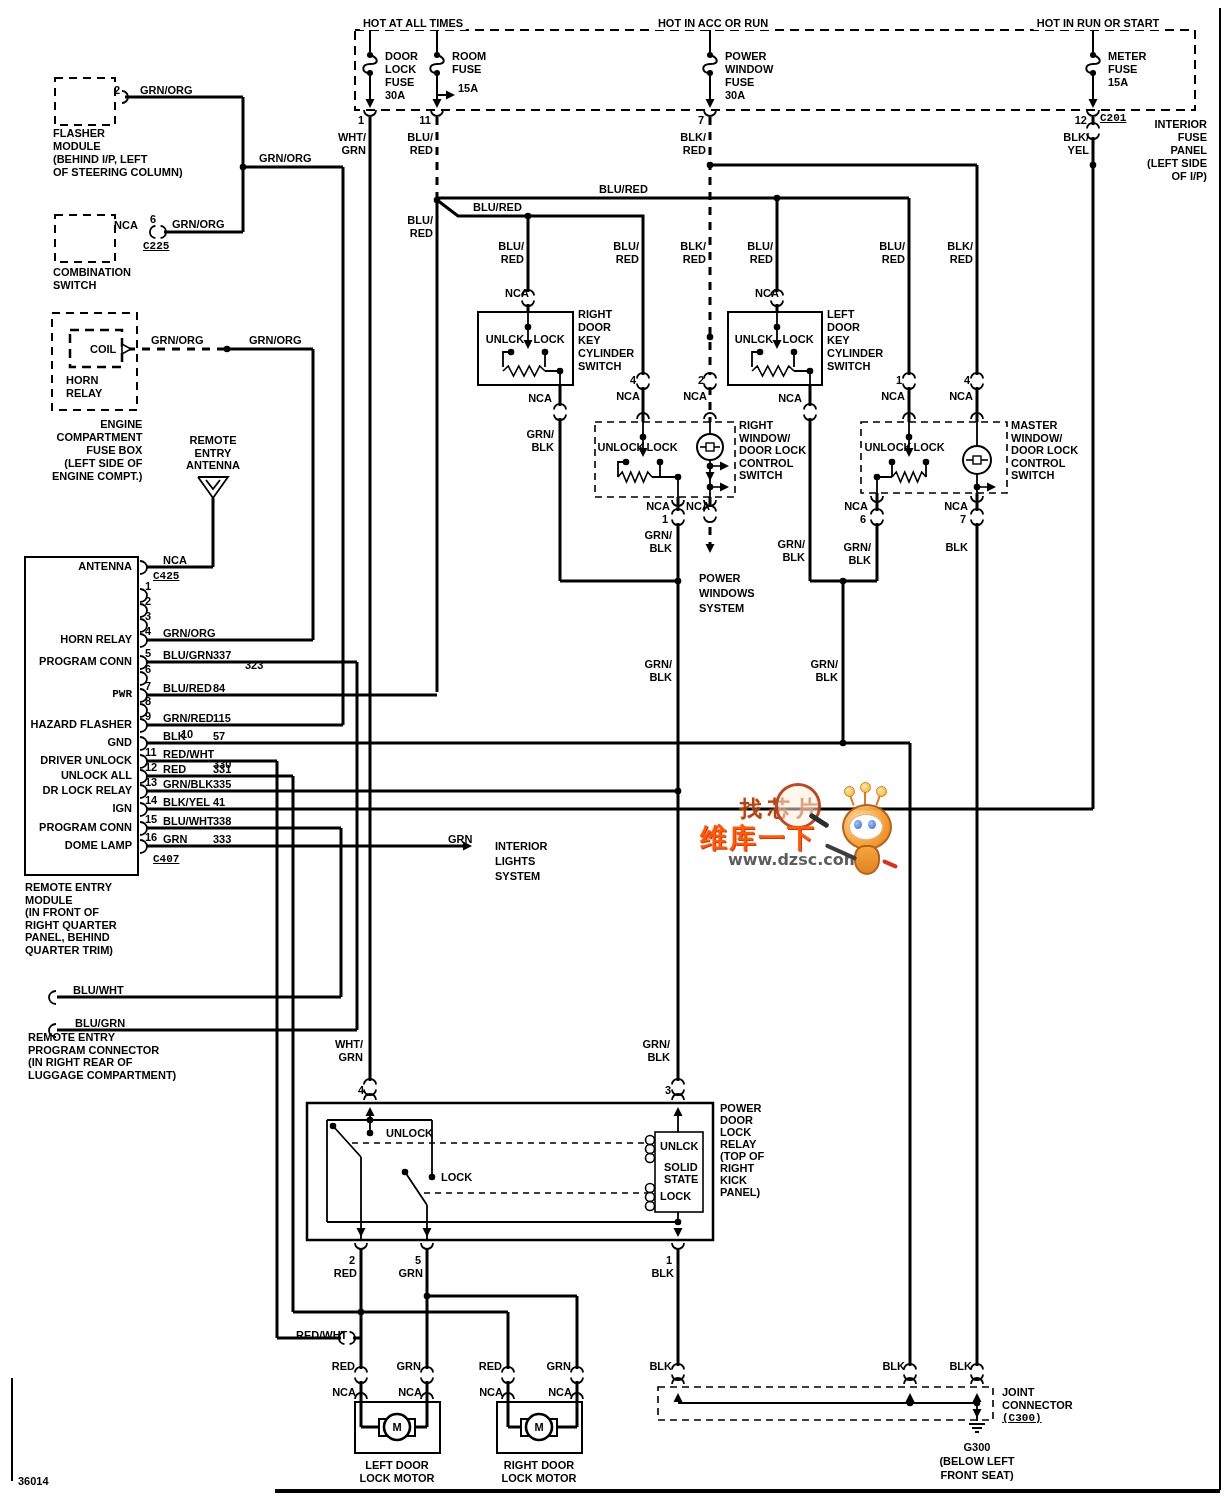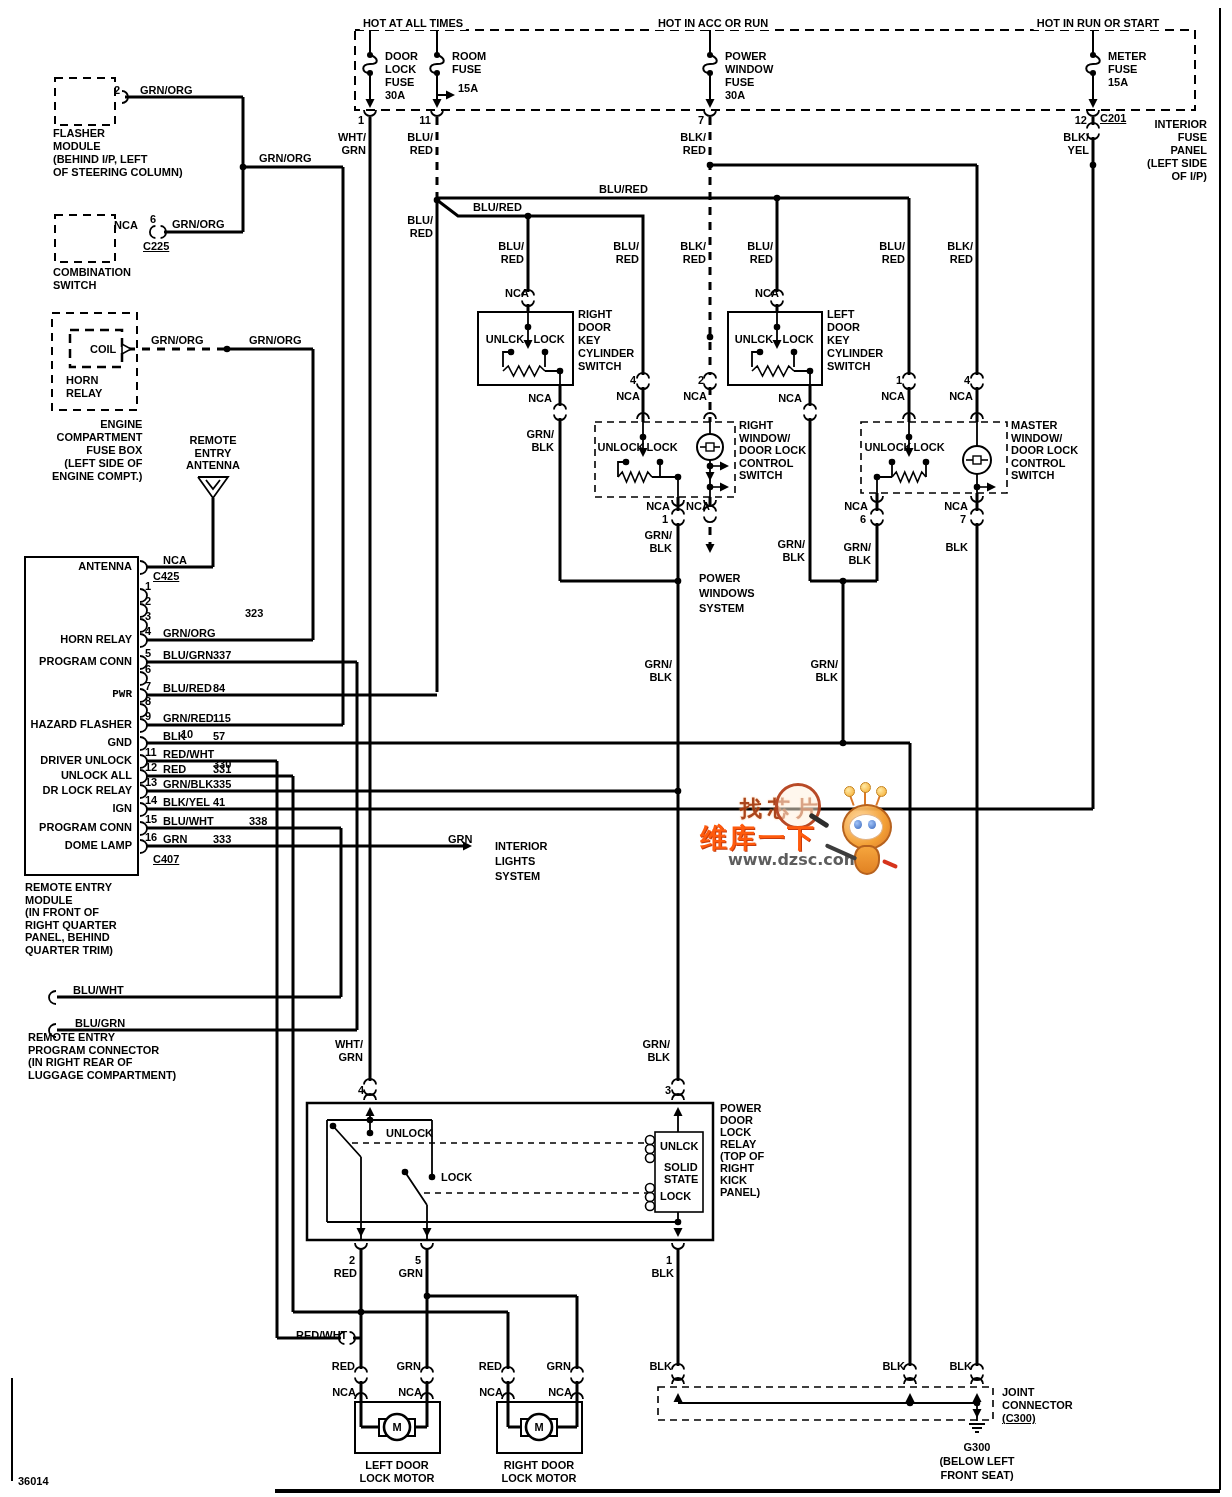--- a/index.html
+++ b/index.html
@@ -3,21 +3,21 @@
 <meta charset="utf-8">
 <style>
   html,body{margin:0;padding:0;background:#fff;}
   #canvas{position:relative;width:1232px;height:1497px;background:#fff;overflow:hidden;
           font-family:"Liberation Sans",sans-serif;}
   #wires{position:absolute;left:0;top:0;}
   .lbl{position:absolute;font:bold 11px/13px "Liberation Sans",sans-serif;color:#000;
        white-space:pre;letter-spacing:0;}
   .r{transform:translateX(-100%);text-align:right;}
   .c{transform:translateX(-50%);text-align:center;}
-  .u{text-decoration:underline;}
+  .u{text-decoration:underline;font-family:Liberation Mono, monospace;}
   .bg{background:#fff;padding:0 3px;}
   
   .wm{position:absolute;left:700px;top:770px;width:210px;height:115px;opacity:.95;z-index:5;}
   .wm-top{position:absolute;left:40px;top:24px;font:bold 22px "DejaVu Sans",sans-serif;
           color:#a63c10;text-shadow:0 0 2px #ffb77a;letter-spacing:6px;}
   .wm-ring{position:absolute;left:75px;top:13px;width:40px;height:40px;border:3px solid #b5411c;
            border-radius:50%;background:rgba(255,240,220,.55);}
   .wm-handle{position:absolute;left:108px;top:48px;width:22px;height:5px;background:#222;
              transform:rotate(32deg);border-radius:2px;}
   .wm-main{position:absolute;left:0px;top:50px;font:900 27px "DejaVu Sans",sans-serif;
@@ -537,21 +537,21 @@
 (BELOW LEFT
 FRONT SEAT)</div>
     <div class="lbl r" style="left: 132px; top: 560px;">ANTENNA</div>
     <div class="lbl" style="left: 163px; top: 554px;">NCA</div>
     <div class="lbl" style="left: 145px; top: 580px;">1</div>
     <div class="lbl" style="left: 145px; top: 595px;">2</div>
     <div class="lbl" style="left: 145px; top: 610px;">3</div>
     <div class="lbl" style="left: 145px; top: 625px;">4</div>
     <div class="lbl r" style="left: 132px; top: 633px;">HORN RELAY</div>
     <div class="lbl" style="left: 163px; top: 627px;">GRN/ORG</div>
-    <div class="lbl" style="left: 213px; top: 607px; padding-left: 32px;">323</div>
+    <div class="lbl" style="left: 213px; top: 659px; padding-left: 32px;">323</div>
     <div class="lbl" style="left: 145px; top: 647px;">5</div>
     <div class="lbl r" style="left: 132px; top: 655px;">PROGRAM CONN</div>
     <div class="lbl" style="left: 163px; top: 649px;">BLU/GRN</div>
     <div class="lbl" style="left: 213px; top: 649px;">337</div>
     <div class="lbl" style="left: 145px; top: 663px;">6</div>
     <div class="lbl" style="left: 145px; top: 680px;">7</div>
     <div class="lbl r" style="left: 132px; top: 688px; font-family: Liberation Mono, monospace;">PWR</div>
     <div class="lbl" style="left: 163px; top: 682px;">BLU/RED</div>
     <div class="lbl" style="left: 213px; top: 682px;">84</div>
     <div class="lbl" style="left: 145px; top: 695px;">8</div>
@@ -575,18 +575,18 @@
     <div class="lbl r" style="left: 132px; top: 784px;">DR LOCK RELAY</div>
     <div class="lbl" style="left: 163px; top: 778px;">GRN/BLK</div>
     <div class="lbl" style="left: 213px; top: 778px;">335</div>
     <div class="lbl" style="left: 145px; top: 794px;">14</div>
     <div class="lbl r" style="left: 132px; top: 802px;">IGN</div>
     <div class="lbl" style="left: 163px; top: 796px;">BLK/YEL</div>
     <div class="lbl" style="left: 213px; top: 796px;">41</div>
     <div class="lbl" style="left: 145px; top: 813px;">15</div>
     <div class="lbl r" style="left: 132px; top: 821px;">PROGRAM CONN</div>
     <div class="lbl" style="left: 163px; top: 815px;">BLU/WHT</div>
-    <div class="lbl" style="left: 213px; top: 815px; padding-left: 36px;">338</div>
+    <div class="lbl" style="left: 213px; top: 815px;">338</div>
     <div class="lbl" style="left: 145px; top: 831px;">16</div>
     <div class="lbl r" style="left: 132px; top: 839px; padding-left: 28px;">DOME LAMP</div>
     <div class="lbl" style="left: 163px; top: 833px;">GRN</div>
     <div class="lbl" style="left: 213px; top: 833px;">333</div>
   </div>
 
 </body></html>

